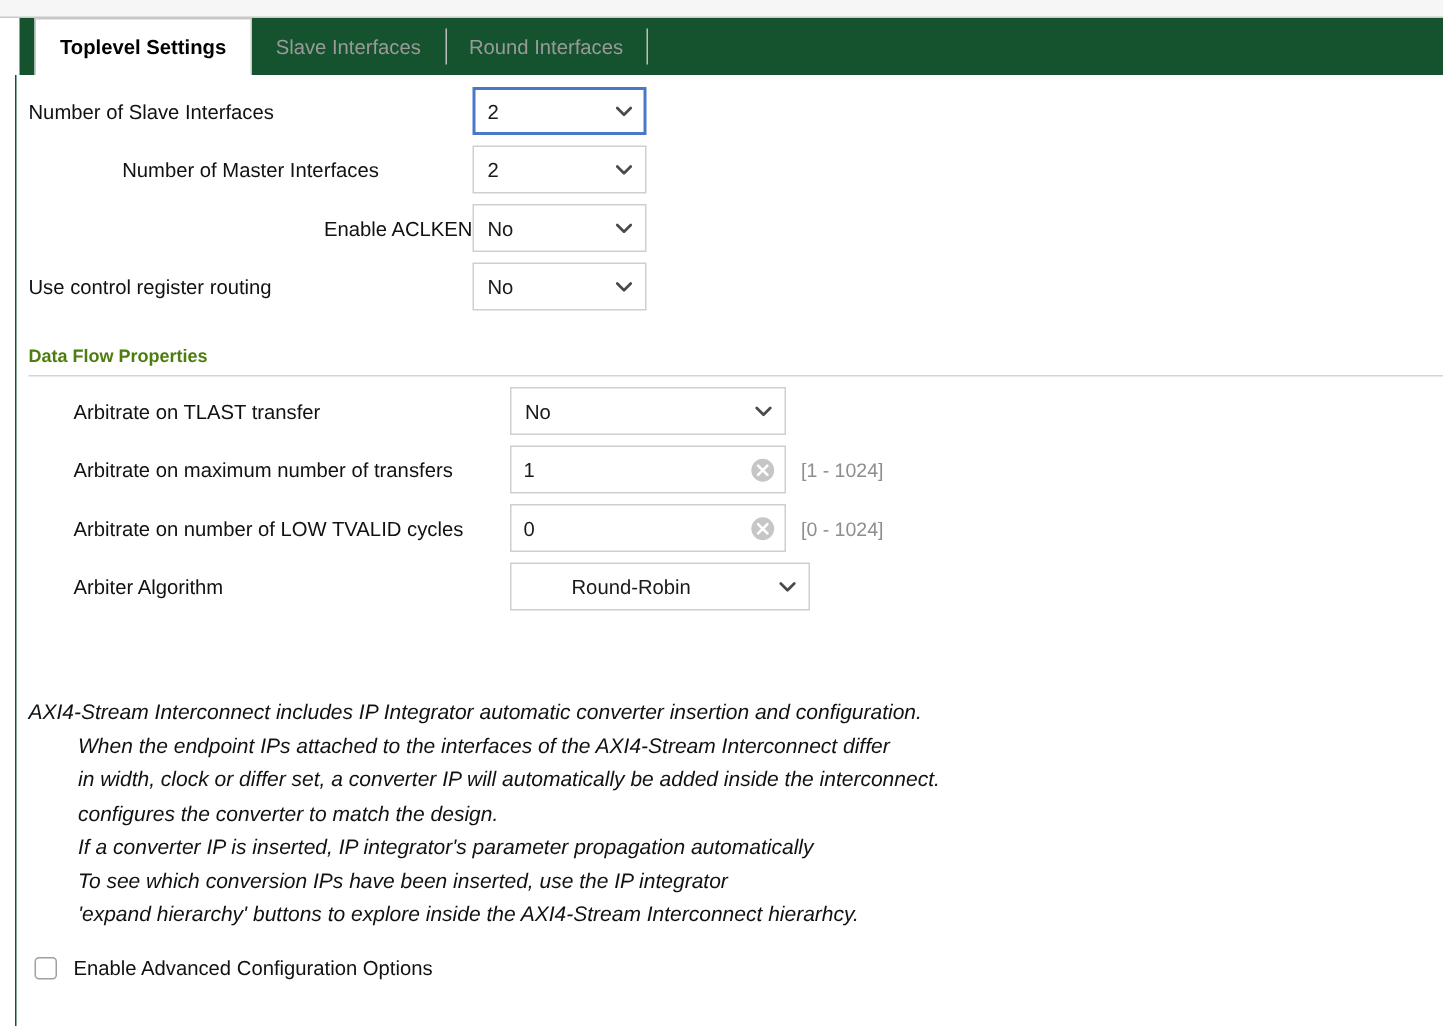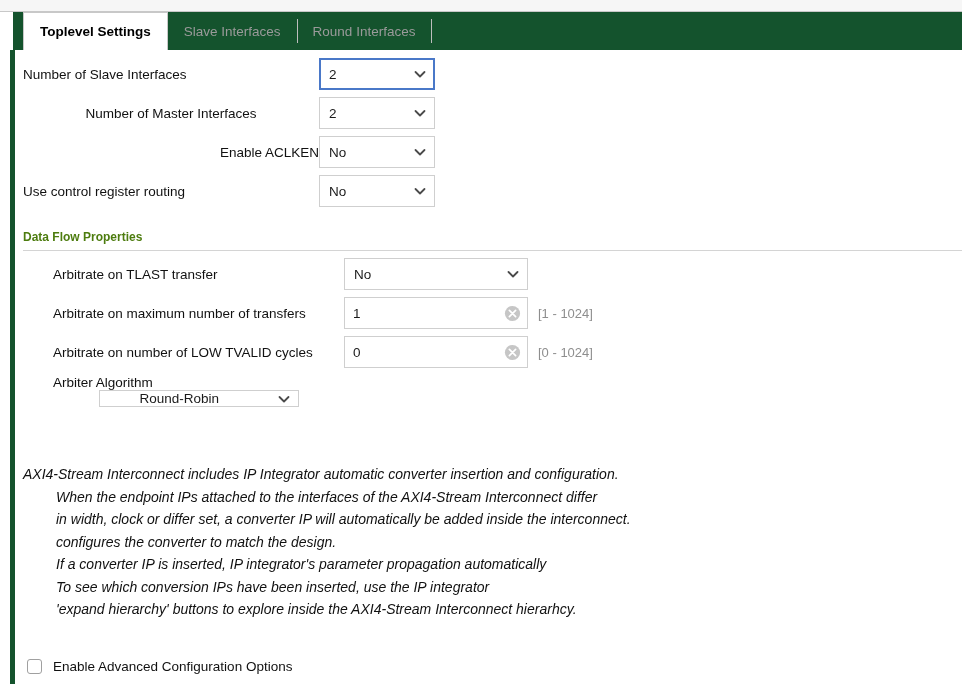--- a/index.html
+++ b/index.html
@@ -74,21 +74,21 @@
     background: #bdbdbd;
   }
 
   
   .panel {
     position: absolute;
     left: 10px; top: 50px;
     width: 952px;
     height: 634px;
     background: #ffffff;
-    border-left: 5px solid #14532d;
+    border-left: 1px solid #14532d;
     box-sizing: border-box;
   }
 
   
   .row {
     position: absolute;
     display: flex;
     align-items: center;
     height: 32px;
   }
@@ -296,38 +296,38 @@
     <div class="textfield" style="width:184px;">
       <span>0</span>
       <svg class="clear-icon" viewBox="0 0 17 17">
           <circle cx="8.5" cy="8.5" r="7.6" fill="#c6c6c6"></circle>
           <path d="M5.4 5.4 L11.6 11.6 M11.6 5.4 L5.4 11.6" stroke="#ffffff" stroke-width="1.7" stroke-linecap="round"></path>
         </svg>
     </div>
     <span class="range-hint">[0 - 1024]</span>
   </div>
 
-  <div class="row" style="left:38px; top:325px;flex-direction:column;">
+  <div class="row" style="left:38px; top:325px;">
     <div class="row-label" style="width:291px;">Arbiter Algorithm</div>
     <div class="combo" style="width:200px;padding-left:40px;">
       <span>Round-Robin</span>
       <svg class="caret" viewBox="0 0 14 14">
           <path d="M2.5 5 L7 9.5 L11.5 5" fill="none" stroke="#4a4a4a" stroke-width="1.8" stroke-linecap="round" stroke-linejoin="round"></path>
         </svg>
     </div>
   </div>
 
   <div class="desc-block" style="top:413px;">
     <div class="desc-line">AXI4-Stream Interconnect includes IP Integrator automatic converter insertion and configuration.</div>
     <div class="desc-line desc-indent">When the endpoint IPs attached to the interfaces of the AXI4-Stream Interconnect differ</div>
     <div class="desc-line desc-indent">in width, clock or differ set, a converter IP will automatically be added inside the interconnect.</div>
     <div class="desc-line desc-indent">configures the converter to match the design.</div>
     <div class="desc-line desc-indent">If a converter IP is inserted, IP integrator's parameter propagation automatically</div>
     <div class="desc-line desc-indent">To see which conversion IPs have been inserted, use the IP integrator</div>
     <div class="desc-line desc-indent">'expand hierarchy' buttons to explore inside the AXI4-Stream Interconnect hierarhcy.</div>
   </div>
 
-  <div class="checkrow" style="left:12px; top:588px;margin-top:21px;">
+  <div class="checkrow" style="left:12px; top:588px;">
     <div class="checkbox"></div>
     <span class="chk-label">Enable Advanced Configuration Options</span>
   </div>
 
 </div>
 
 </body></html>

